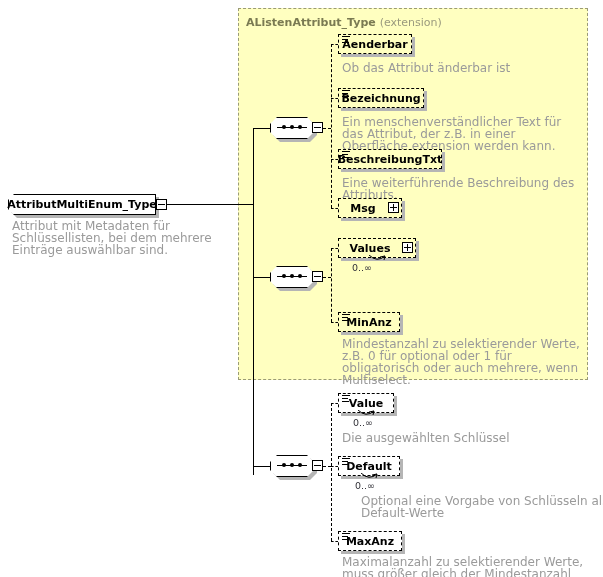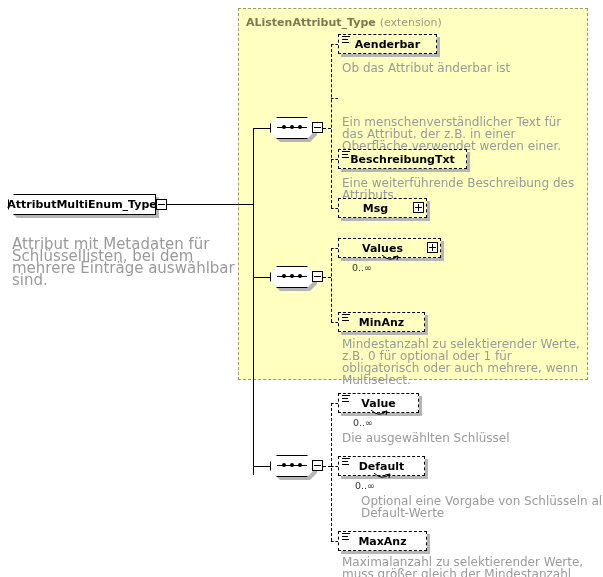--- a/index.html
+++ b/index.html
@@ -46,21 +46,21 @@
     z-index:0;
   }
   .root-label{
     position:absolute;left:0;top:0;width:148px;height:21px;
     display:flex;align-items:center;justify-content:center;
     font-size:11px;font-weight:bold;color:#000;white-space:nowrap;
     z-index:3;
   }
   .root-desc{
     position:absolute;left:12px;top:220px;width:224px;
-    font-size:15px;color:#9a9a9a;line-height:12px;margin-top:18px;
+    font-size:12px;color:#9a9a9a;line-height:12px;
   }
 
   
   .toggle{
     position:absolute;width:11px;height:11px;
     background:#ffffff;border:1px solid #000000;
     box-sizing:border-box;z-index:5;
   }
   .toggle::before{
     content:"";position:absolute;left:1px;top:4px;width:7px;height:1px;background:#000;
@@ -79,21 +79,21 @@
   .seq .shadow{
     position:absolute;left:3px;top:3px;width:44px;height:22px;background:#b5b5b5;
     clip-path:polygon(7px 0, 37px 0, 44px 7px, 44px 15px, 37px 22px, 7px 22px, 0 15px, 0 7px);
     z-index:-1;
   }
   .seq .bar{position:absolute;top:10px;left:7px;width:30px;height:1px;background:#000;}
   .seq .dot{position:absolute;top:8px;width:4px;height:4px;background:#000;border-radius:50%;}
   .seq .d1{left:12px;} .seq .d2{left:20px;} .seq .d3{left:28px;}
 
   
-  .el{position:absolute;z-index:4;padding-left:25px;}
+  .el{position:absolute;z-index:4;}
   .el .shadow{
     position:absolute;left:3px;top:3px;width:100%;height:100%;
     background:#b5b5b5;z-index:0;
   }
   .el .frame{
     position:absolute;left:0;top:0;width:100%;height:100%;
     background:#ffffc0;border:1px dashed #000000;
     box-sizing:border-box;z-index:1;
   }
   .el.white .frame{background:#ffffff;}
@@ -180,21 +180,31 @@
     <div class="attr-glyph">
         <i></i>
         <i></i>
         <i></i>
       </div>
     <div class="name">Aenderbar</div>
   </div>
   <div class="desc" style="left:342px;top:62px;width:230px;">Ob das Attribut änderbar ist</div>
 
   <div class="dln h" style="left:331px;top:98px;width:7px;"></div>
-  <div class="desc" style="left:342px;top:116px;width:235px;">Ein menschenverständlicher Text für das Attribut, der z.B. in einer Oberfläche verwendet werden einer.</div>
+  <div class="el" style="left:338px;top:88px;width:86px;height:20px;">
+    <div class="shadow"></div>
+    <div class="frame"></div>
+    <div class="attr-glyph">
+        <i></i>
+        <i></i>
+        <i></i>
+      </div>
+    <div class="name">Bezeichnung</div>
+  </div>
+  <div class="desc" style="left:342px;top:116px;width:235px;">Ein menschenverständlicher Text für das Attribut, der z.B. in einer Oberfläche extension werden kann.</div>
 
   <div class="dln h" style="left:331px;top:159px;width:7px;"></div>
   <div class="el" style="left:338px;top:149px;width:104px;height:20px;">
     <div class="shadow"></div>
     <div class="frame"></div>
     <div class="attr-glyph">
         <i></i>
         <i></i>
         <i></i>
       </div>

